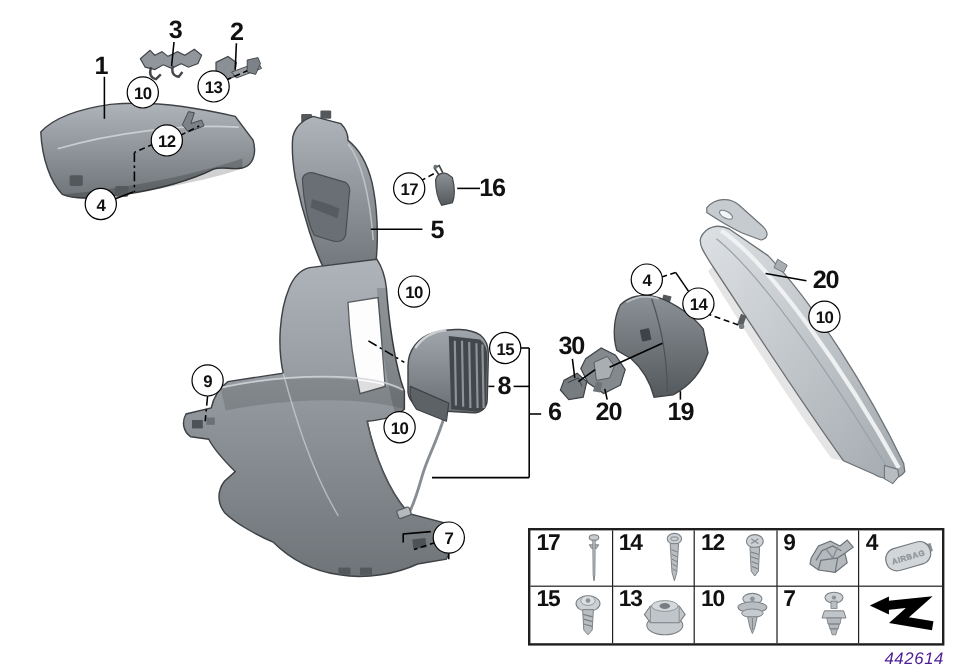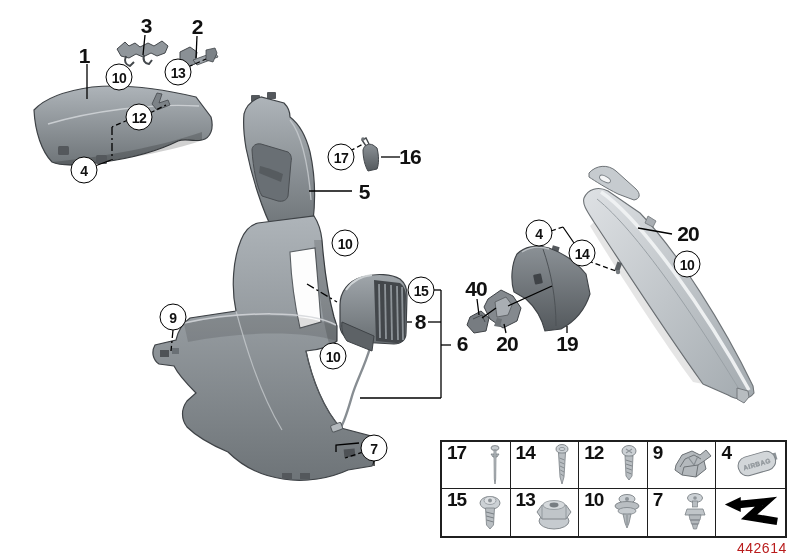--- a/index.html
+++ b/index.html
@@ -23,21 +23,21 @@
     display:grid;grid-template-columns:repeat(5,1fr);grid-template-rows:repeat(2,1fr);
     border:2px solid #1f1f1f;background:#fff;box-sizing:border-box;
   }
   .legend .cell{position:relative;border-right:1.6px solid #1f1f1f;border-bottom:1.6px solid #1f1f1f;box-sizing:border-box;}
   .legend .cell:nth-child(5n){border-right:none;}
   .legend .cell:nth-child(n+6){border-bottom:none;}
   .legend .num{position:absolute;left:5px;top:0px;font-weight:700;font-size:19px;letter-spacing:-1px;color:#111;}
   .legend .icon{position:absolute;right:1px;top:50%;transform:translateY(-50%);}
   .legend .icon.center{right:4px;}
   .figcode{
-    position:absolute;left:737px;top:540px;font-size:14px;color:#b91c1c;letter-spacing:0.5px;
+    position:absolute;left:737px;top:540px;font-size:14px;color:#4c1d95;letter-spacing:0.5px;font-style:italic;
   }
 </style>
 </head>
 <body>
 
 <div class="stage">
 
   <svg class="diagram" width="800" height="560" viewBox="0 0 800 560">
     <defs>
       <linearGradient id="g1" x1="0" y1="0" x2="0" y2="1">
@@ -212,21 +212,21 @@
     </g>
   </svg>
 
   <div class="callout plain" style="left:84px;top:56px">1</div>
   <div class="callout plain" style="left:146px;top:26px">3</div>
   <div class="callout plain" style="left:197px;top:27px">2</div>
   <div class="callout plain" style="left:410px;top:157px">16</div>
   <div class="callout plain" style="left:364px;top:192px">5</div>
   <div class="callout plain" style="left:420px;top:322px">8</div>
   <div class="callout plain" style="left:462px;top:344px">6</div>
-  <div class="callout plain" style="left:476px;top:289px">40</div>
+  <div class="callout plain" style="left:476px;top:289px">30</div>
   <div class="callout plain" style="left:507px;top:344px">20</div>
   <div class="callout plain" style="left:567px;top:344px">19</div>
   <div class="callout plain" style="left:688px;top:234px">20</div>
 
   <div class="callout circled" style="left:119px;top:77px">10</div>
   <div class="callout circled" style="left:178px;top:72px">13</div>
   <div class="callout circled" style="left:139px;top:117px">12</div>
   <div class="callout circled" style="left:84px;top:170px">4</div>
   <div class="callout circled" style="left:341px;top:157px">17</div>
   <div class="callout circled" style="left:345px;top:243px">10</div>

